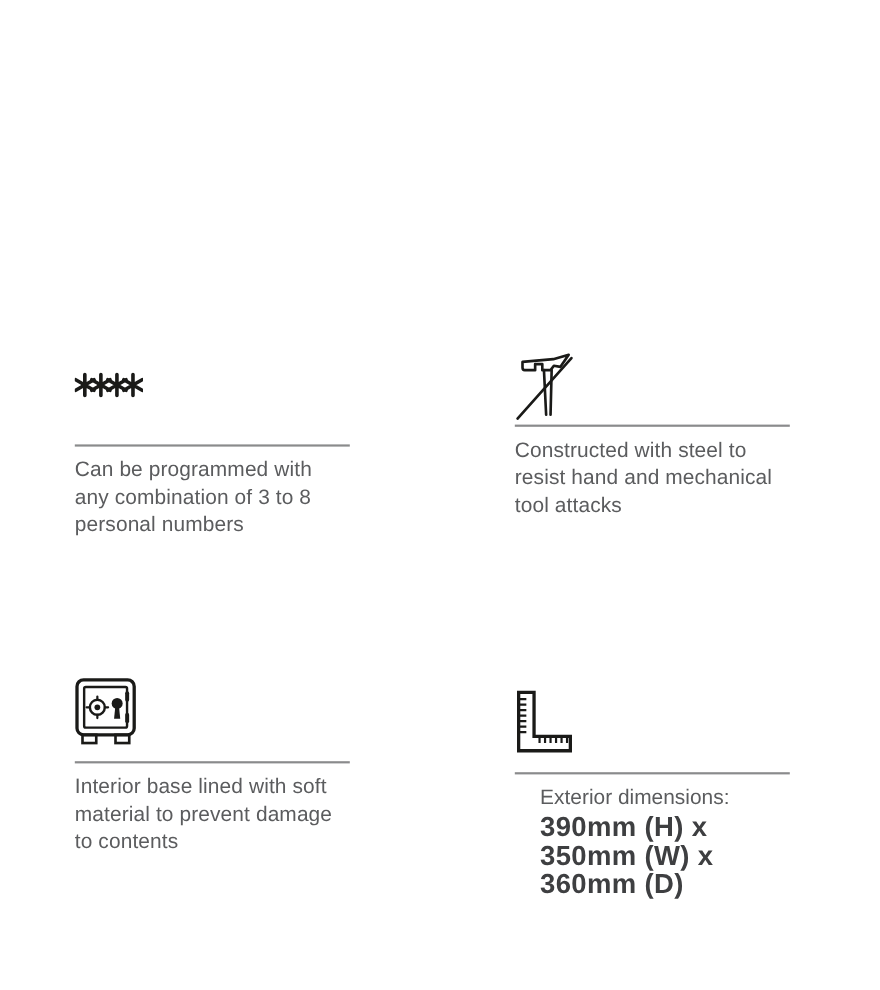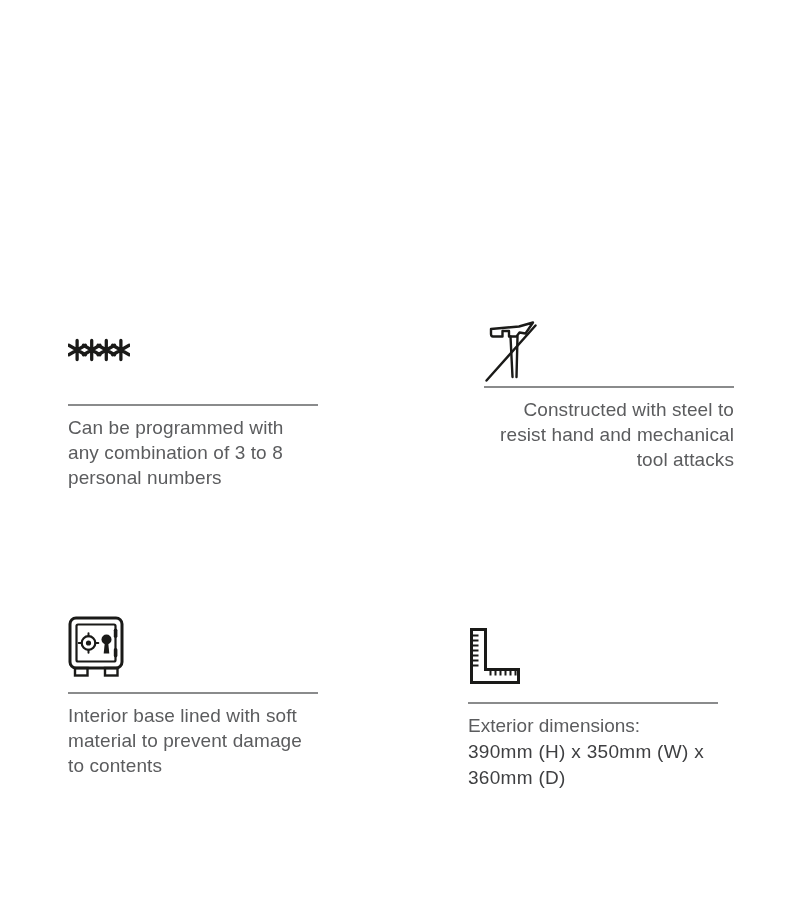--- a/index.html
+++ b/index.html
@@ -13,54 +13,55 @@
     width: 800px;
     height: 900px;
     background: #ffffff;
     overflow: hidden;
   }
   .feature {
     position: absolute;
     width: 250px;
   }
   .feature.tl { left: 68px;  top: 318px; }
-  .feature.tr { left: 484px; top: 318px; text-align: right; }
+  .feature.tr { left: 468px; top: 318px; }
   .feature.bl { left: 68px;  top: 612px; }
   .feature.br { left: 468px; top: 624px; }
 
   .icon-slot-top    { height: 66px; }
   .icon-slot-bottom { height: 76px; }
 
   .divider {
     width: 250px;
     height: 2px;
     background: #8a8b8c;
   }
   .caption {
     margin-top: 9px;
     font-size: 19px;
     line-height: 25px;
     color: #5b5c5e;
     letter-spacing: 0.1px;
   }
   .dims {
     margin-top: 9px;
+    margin-left: 23px;
   }
   .dim-block + .dim-block {
     margin-top: 24px;
   }
   .dim-label {
     font-size: 19px;
     line-height: 26px;
     color: #5b5c5e;
   }
   .dim-value {
-    font-size: 19px;
+    font-size: 25px;
     line-height: 26px;
-    font-weight: 400;
+    font-weight: 700;
     color: #3e3f41;
     letter-spacing: 0.3px;
   }
   .asterisks-svg { margin-top: 20px; display: block; }
   .hammer-svg    { margin-top: 2px;  display: block; }
   .safe-svg      { margin-top: 4px;  display: block; }
   .ruler-svg     { margin-top: 2px;  display: block; }
   svg .stroke {
     stroke: #1a1a18;
     fill: none;

